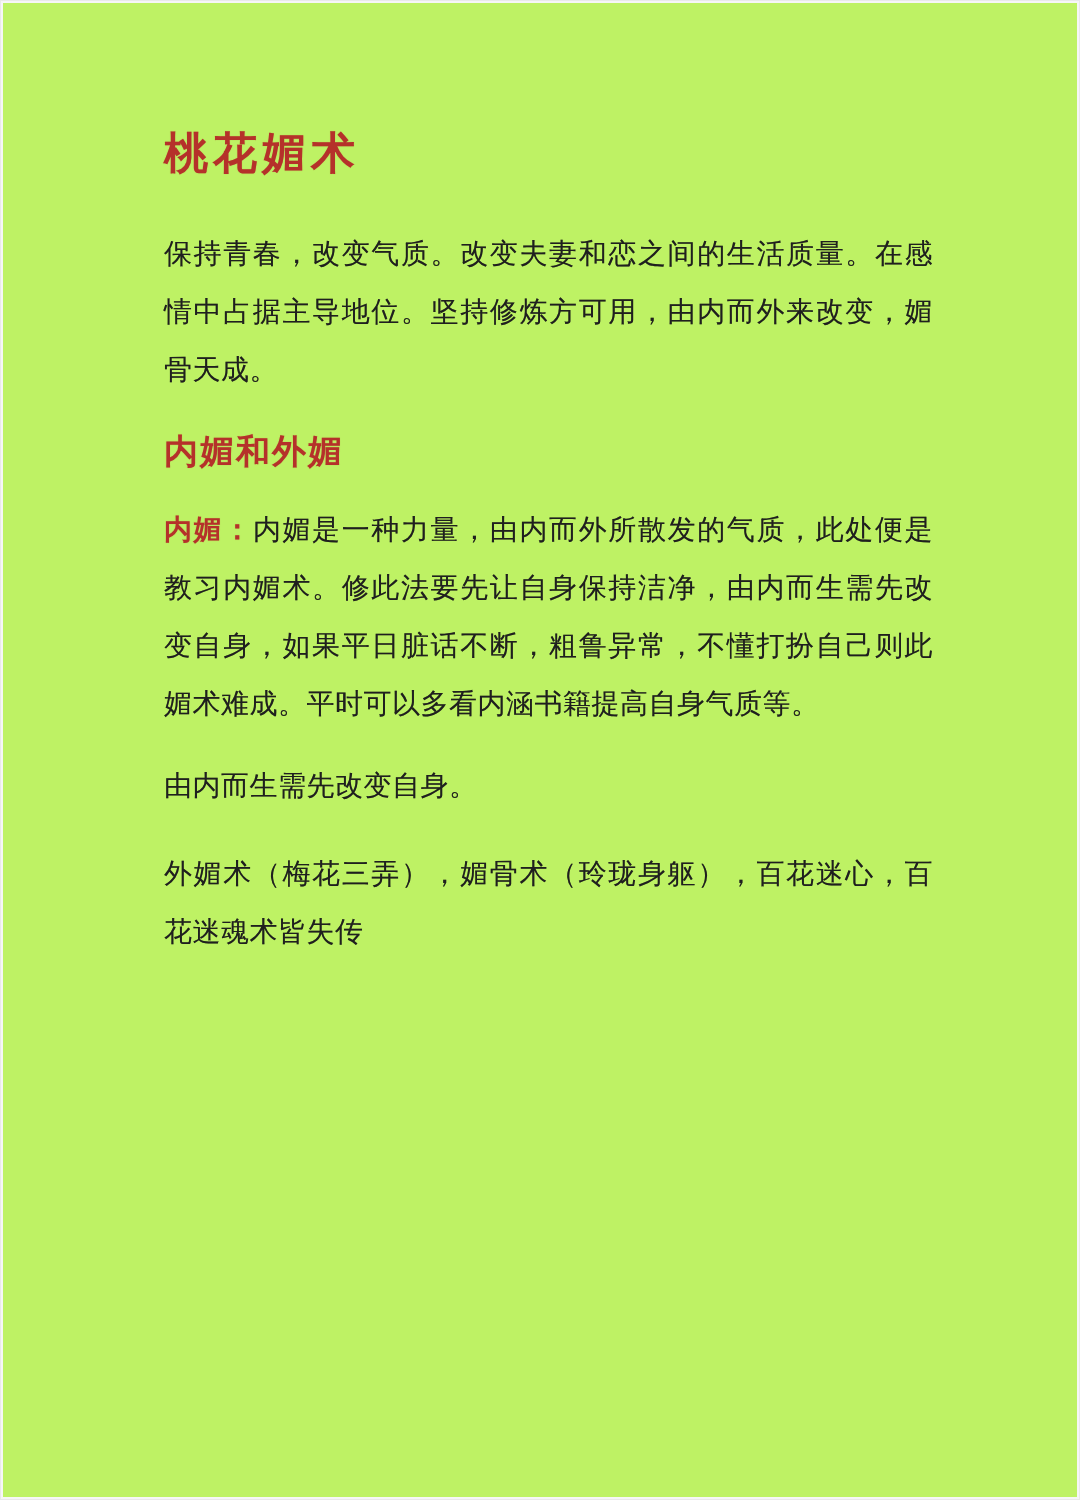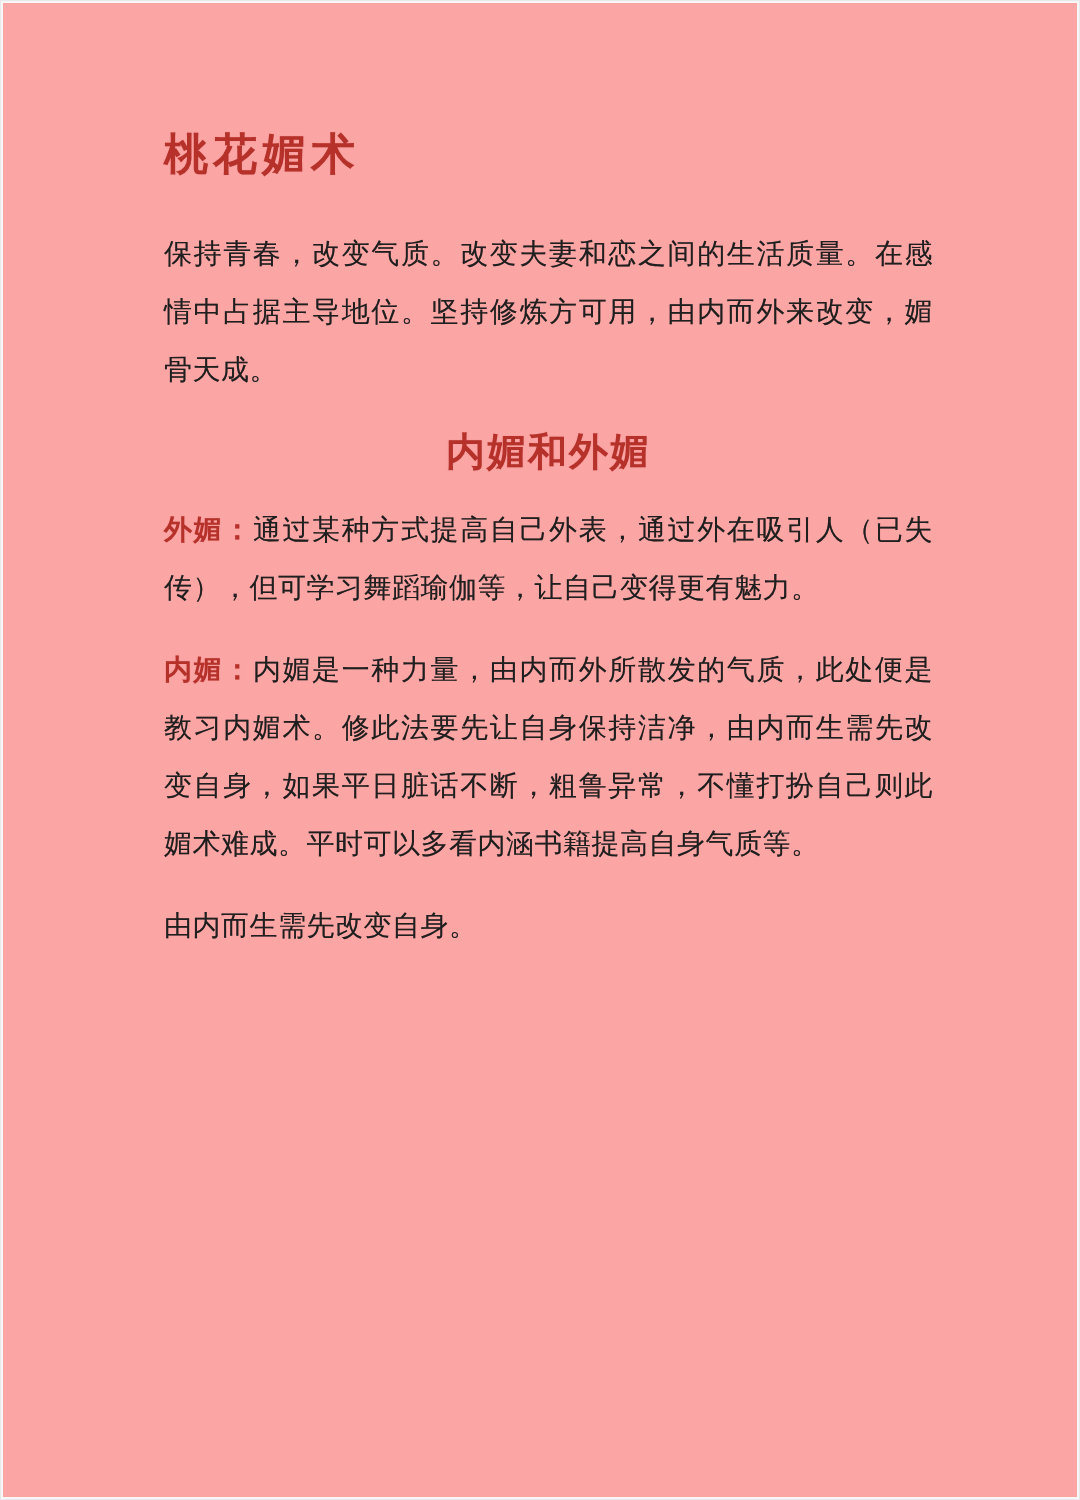--- a/index.html
+++ b/index.html
@@ -4,26 +4,26 @@
 <style>
   html, body {
     margin: 0;
     padding: 0;
     background: #ffffff;
   }
   .page {
     position: relative;
     width: 1080px;
     height: 1500px;
-    background: #fca5a5;
+    background: #bef264;
     box-sizing: border-box;
     border: 1px solid #e9e9e9;
     box-shadow: inset 0 0 0 2px #f6f6f6;
     overflow: hidden;
-    font-family: Liberation Sans, sans-serif;
+    font-family: Liberation Serif, serif;
   }
   .content {
     position: absolute;
     left: 163px;
     top: 122px;
     width: 769px;
   }
   .doc-title {
     margin: 0 0 40px 0;
     font-size: 44px;
@@ -38,27 +38,26 @@
     font-size: 28px;
     line-height: 58px;
     letter-spacing: 0.5px;
     color: #1f1f1f;
     text-align: justify;
     text-align-last: left;
     text-shadow: 0 0 0.5px rgba(0,0,0,0.4);
   }
   .section-heading {
     margin: 2px 0 20px 0;
-    font-size: 39px;
+    font-size: 34px;
     line-height: 58px;
     font-weight: bold;
     letter-spacing: 2px;
     color: #b5312a;
     text-shadow: 0 0 1px rgba(181, 49, 42, 0.35);
-    text-align: center;
   }
   .inline-label {
     color: #b5312a;
     font-weight: bold;
     text-shadow: 0 0 1px rgba(181, 49, 42, 0.35);
   }
   .note-par {
     margin-bottom: 30px;
   }
 </style>
@@ -67,25 +66,23 @@
 
 <div class="page">
   <div class="content">
 
     <h1 class="doc-title">桃花媚术</h1>
 
     <p class="body-par">保持青春，改变气质。改变夫妻和恋之间的生活质量。在感情中占据主导地位。坚持修炼方可用，由内而外来改变，媚骨天成。</p>
 
     <h2 class="section-heading">内媚和外媚</h2>
 
-    <p class="body-par">
-      <span class="inline-label">外媚：</span><span>通过某种方式提高自己外表，通过外在吸引人（已失传），但可学习舞蹈瑜伽等，让自己变得更有魅力。</span>
-    </p>
 
     <p class="body-par">
       <span class="inline-label">内媚：</span><span>内媚是一种力量，由内而外所散发的气质，此处便是教习内媚术。修此法要先让自身保持洁净，由内而生需先改变自身，如果平日脏话不断，粗鲁异常，不懂打扮自己则此媚术难成。平时可以多看内涵书籍提高自身气质等。</span>
     </p>
 
     <p class="body-par note-par">由内而生需先改变自身。</p>
 
+    <p class="body-par">外媚术（梅花三弄），媚骨术（玲珑身躯），百花迷心，百花迷魂术皆失传</p>
 
   </div>
 </div>
 
 </body></html>

